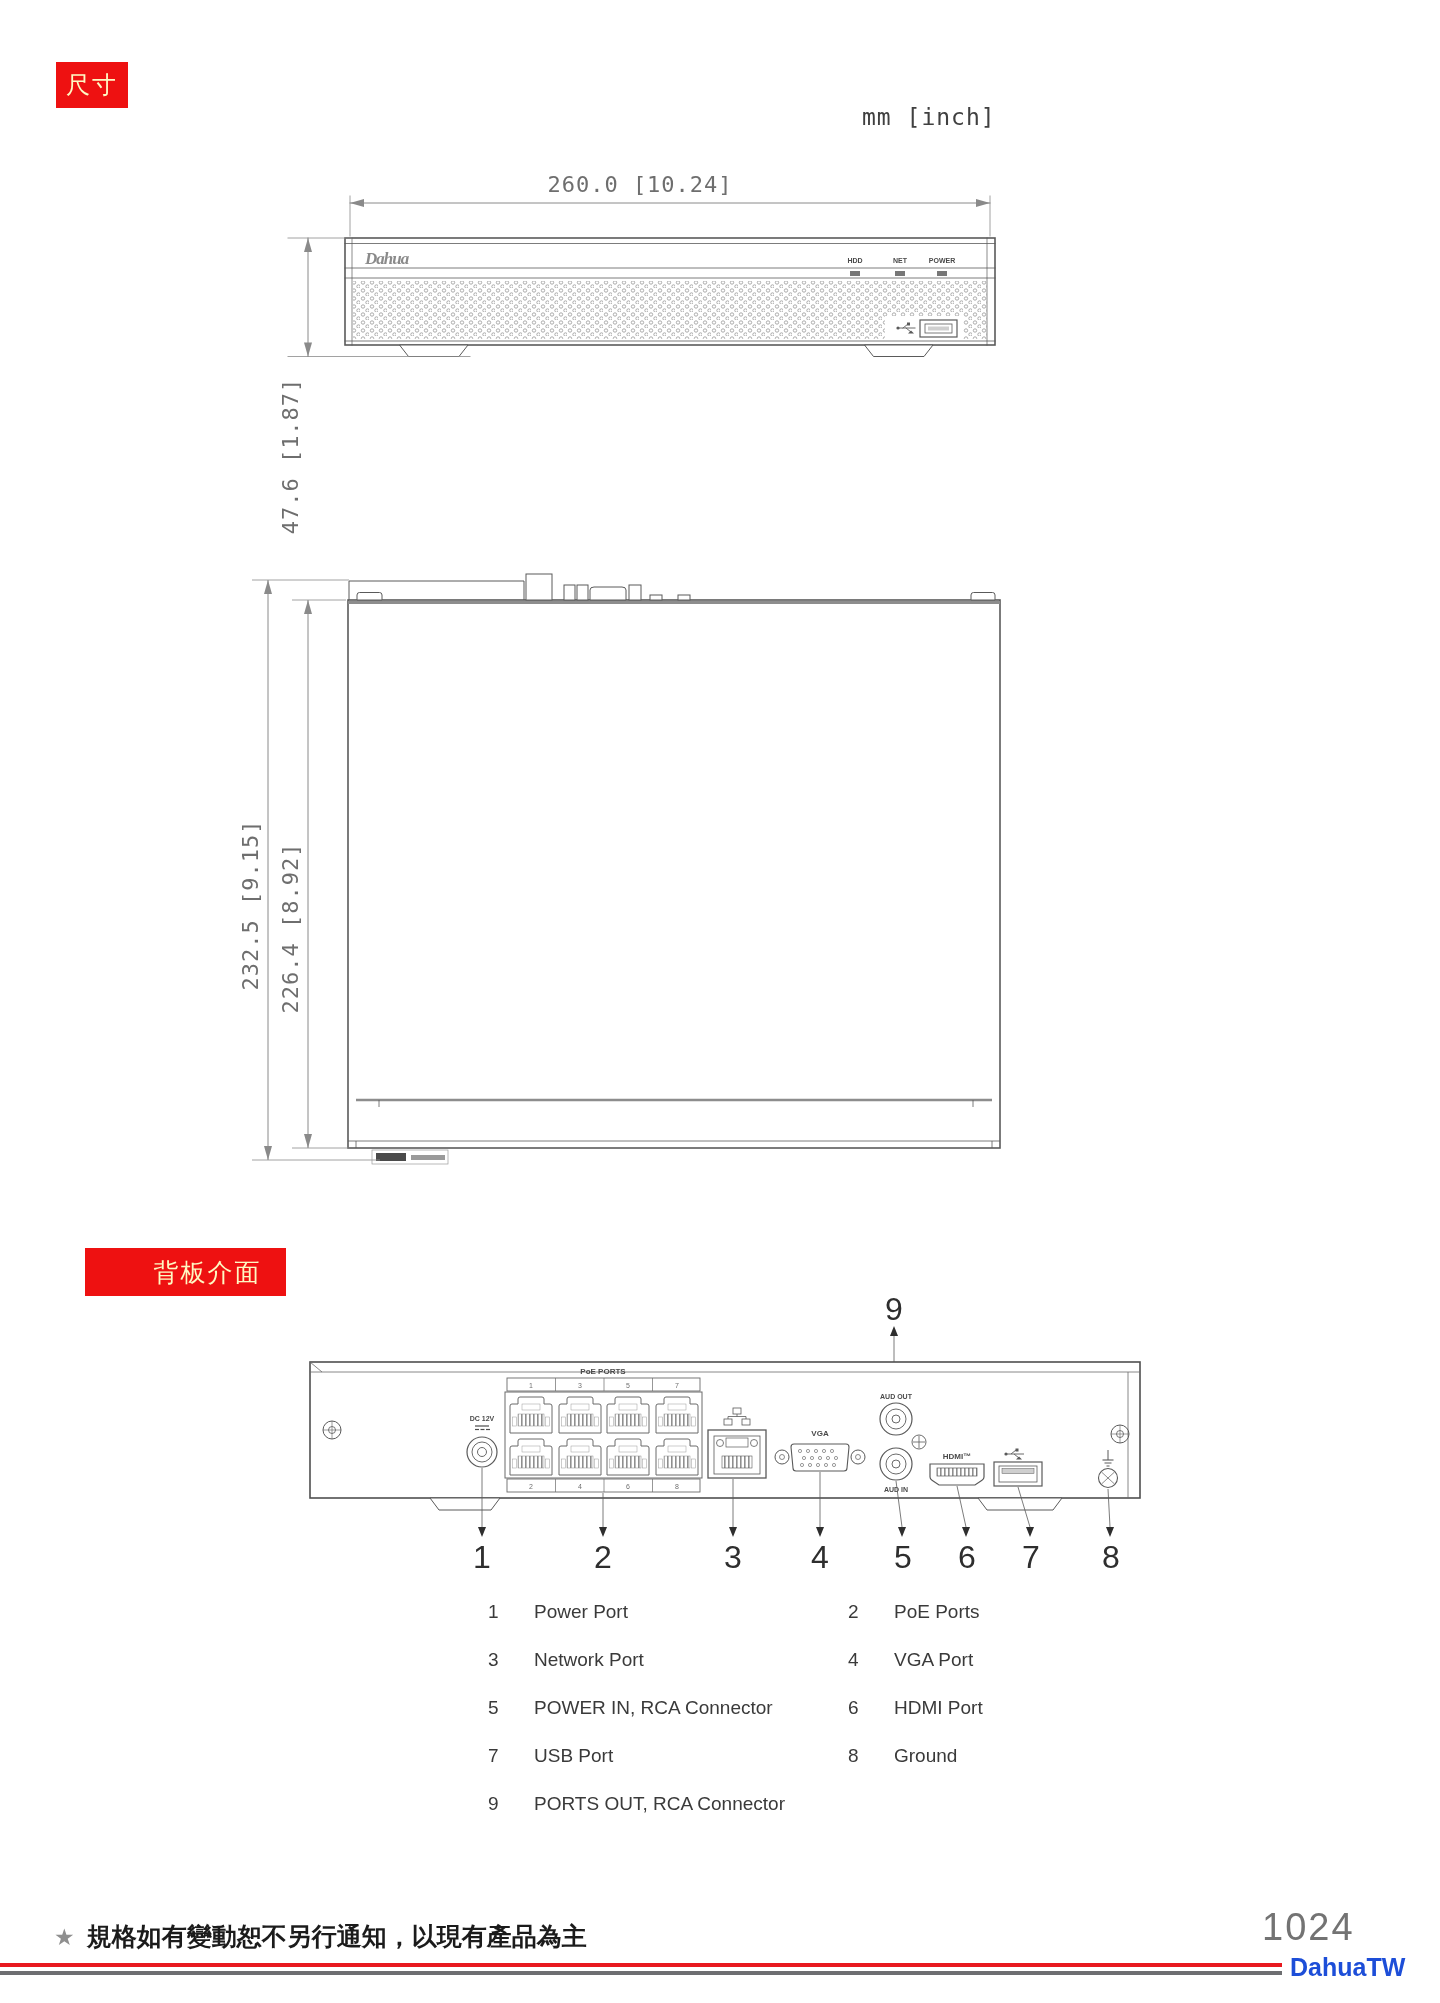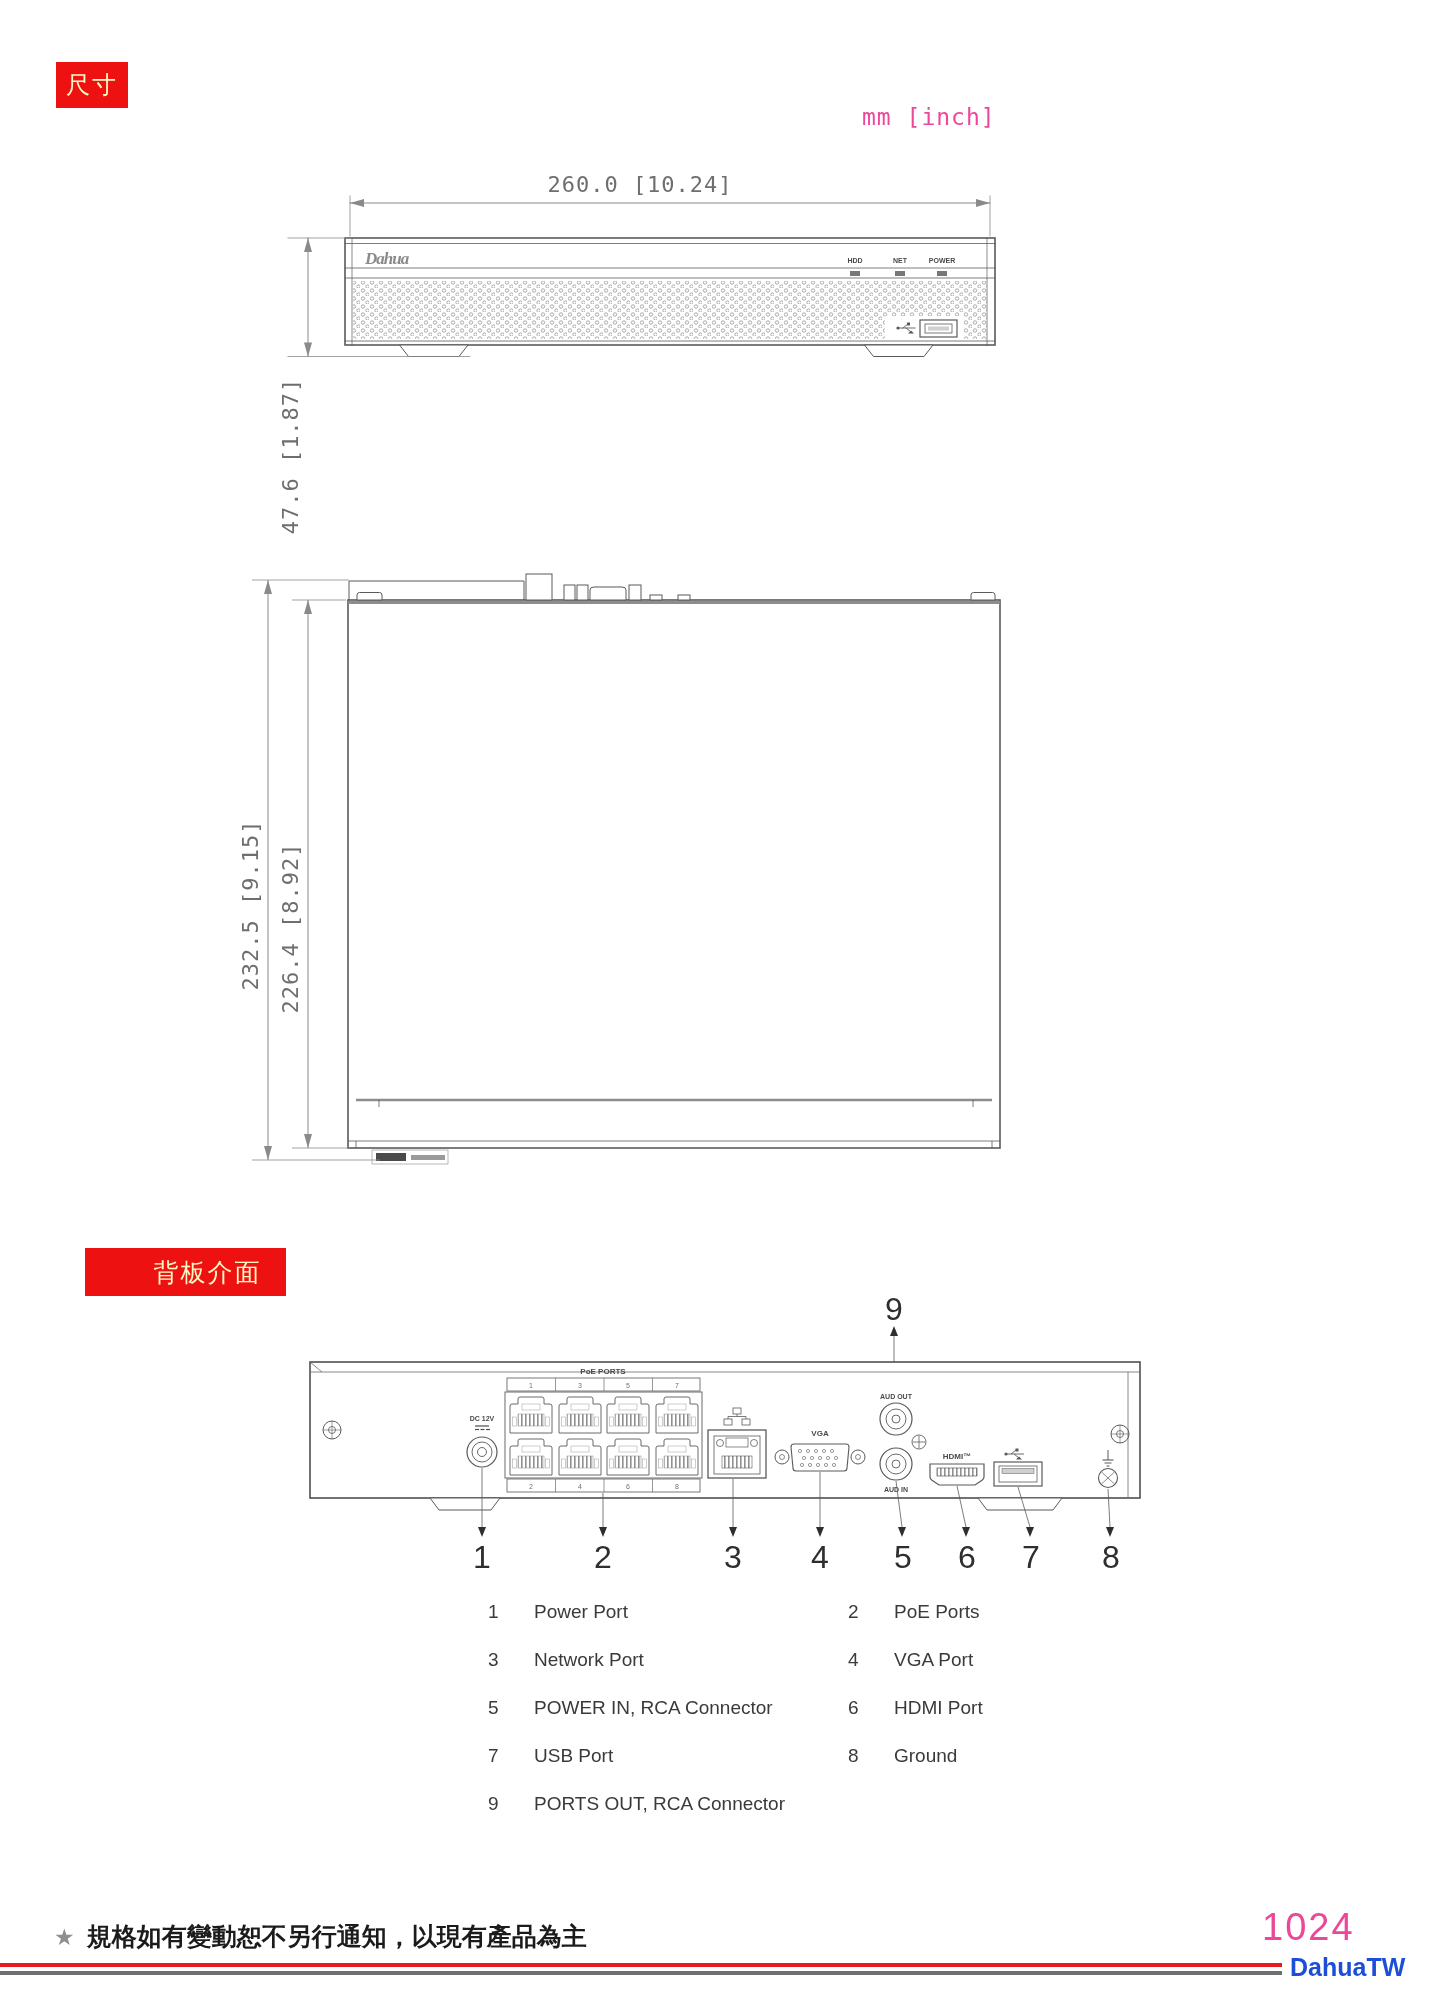--- a/index.html
+++ b/index.html
@@ -3,39 +3,39 @@
 <meta charset="utf-8">
 <style>
   html,body{margin:0;padding:0;background:#ffffff;}
   #page{position:relative;width:1440px;height:2003px;background:#fff;overflow:hidden;
         font-family:"Liberation Sans",sans-serif;}
   .badge{position:absolute;background:#ee1111;color:#fef9c3;font-weight:normal;
          display:flex;align-items:center;justify-content:center;
          font-family:"DejaVu Sans",sans-serif;letter-spacing:2px;}
   #badge-dimensions{left:56px;top:62px;width:72px;height:46px;font-size:24px;}
   #badge-backpanel{left:85px;top:1248px;width:157px;height:48px;font-size:25px;padding-left:44px;}
-  #units-label{position:absolute;left:862px;top:104px;width:140px;font-size:23px;color:#ec4899;
+  #units-label{position:absolute;left:862px;top:104px;width:140px;font-size:23px;color:#404040;
         font-family:"DejaVu Sans Mono",monospace;letter-spacing:1px;}
   svg{position:absolute;left:0;top:0;}
   svg text{font-family:"DejaVu Sans Mono",monospace;fill:#6e6e6e;}
   text.dim{font-size:22px;letter-spacing:1px;}
   text.tiny{font-family:"Liberation Sans",sans-serif;fill:#4a4a4a;}
   text.callout{font-family:"Liberation Sans",sans-serif;font-size:32px;fill:#2e2e2e;}
   text.logo-front{font-family:"Liberation Serif",serif;font-style:italic;font-weight:bold;
         font-size:17px;fill:#8a8a8a;letter-spacing:-1px;}
   #legend{position:absolute;left:488px;top:1588px;width:600px;color:#3a3a3a;font-size:19px;}
   .lg-row{display:flex;height:48px;align-items:center;}
   .lg-num{width:46px;flex:none;}
   .lg-label1{width:314px;flex:none;}
   .lg-num2{width:46px;flex:none;}
   .lg-label2{flex:1;}
   #footer-note{position:absolute;left:54px;top:1920px;font-size:25px;font-weight:bold;color:#1b1b1b;
         font-family:"DejaVu Sans",sans-serif;display:flex;align-items:center;gap:12px;}
   #footer-note .star{color:#8f8f8f;font-size:23px;font-weight:normal;}
-  #page-number{position:absolute;left:1262px;top:1906px;font-size:38px;color:#ec4899;
+  #page-number{position:absolute;left:1262px;top:1906px;font-size:38px;color:#737373;
         letter-spacing:2px;font-family:"Liberation Sans",sans-serif;}
   #rule-red{position:absolute;left:0;top:1963px;width:1282px;height:4px;background:#e8191f;}
   #rule-gray{position:absolute;left:0;top:1971px;width:1282px;height:4px;background:#6d6e71;}
   #brand{position:absolute;left:1290px;top:1953px;font-size:25px;font-weight:bold;color:#1d4ed8;}
 </style>
 </head>
 <body>
 
 <div id="page">
 

